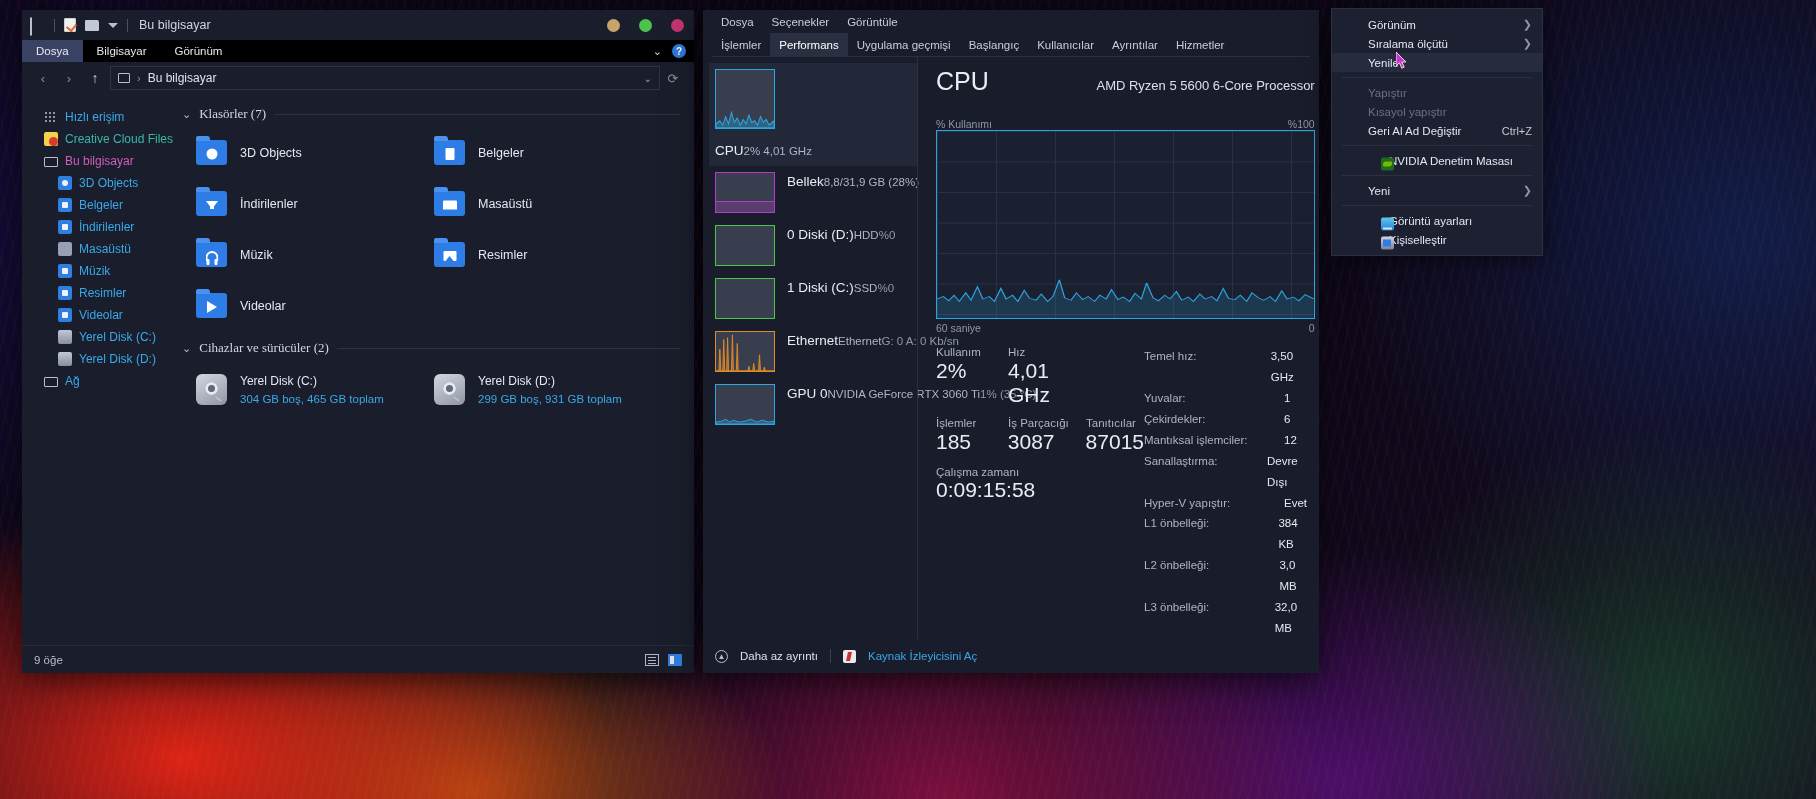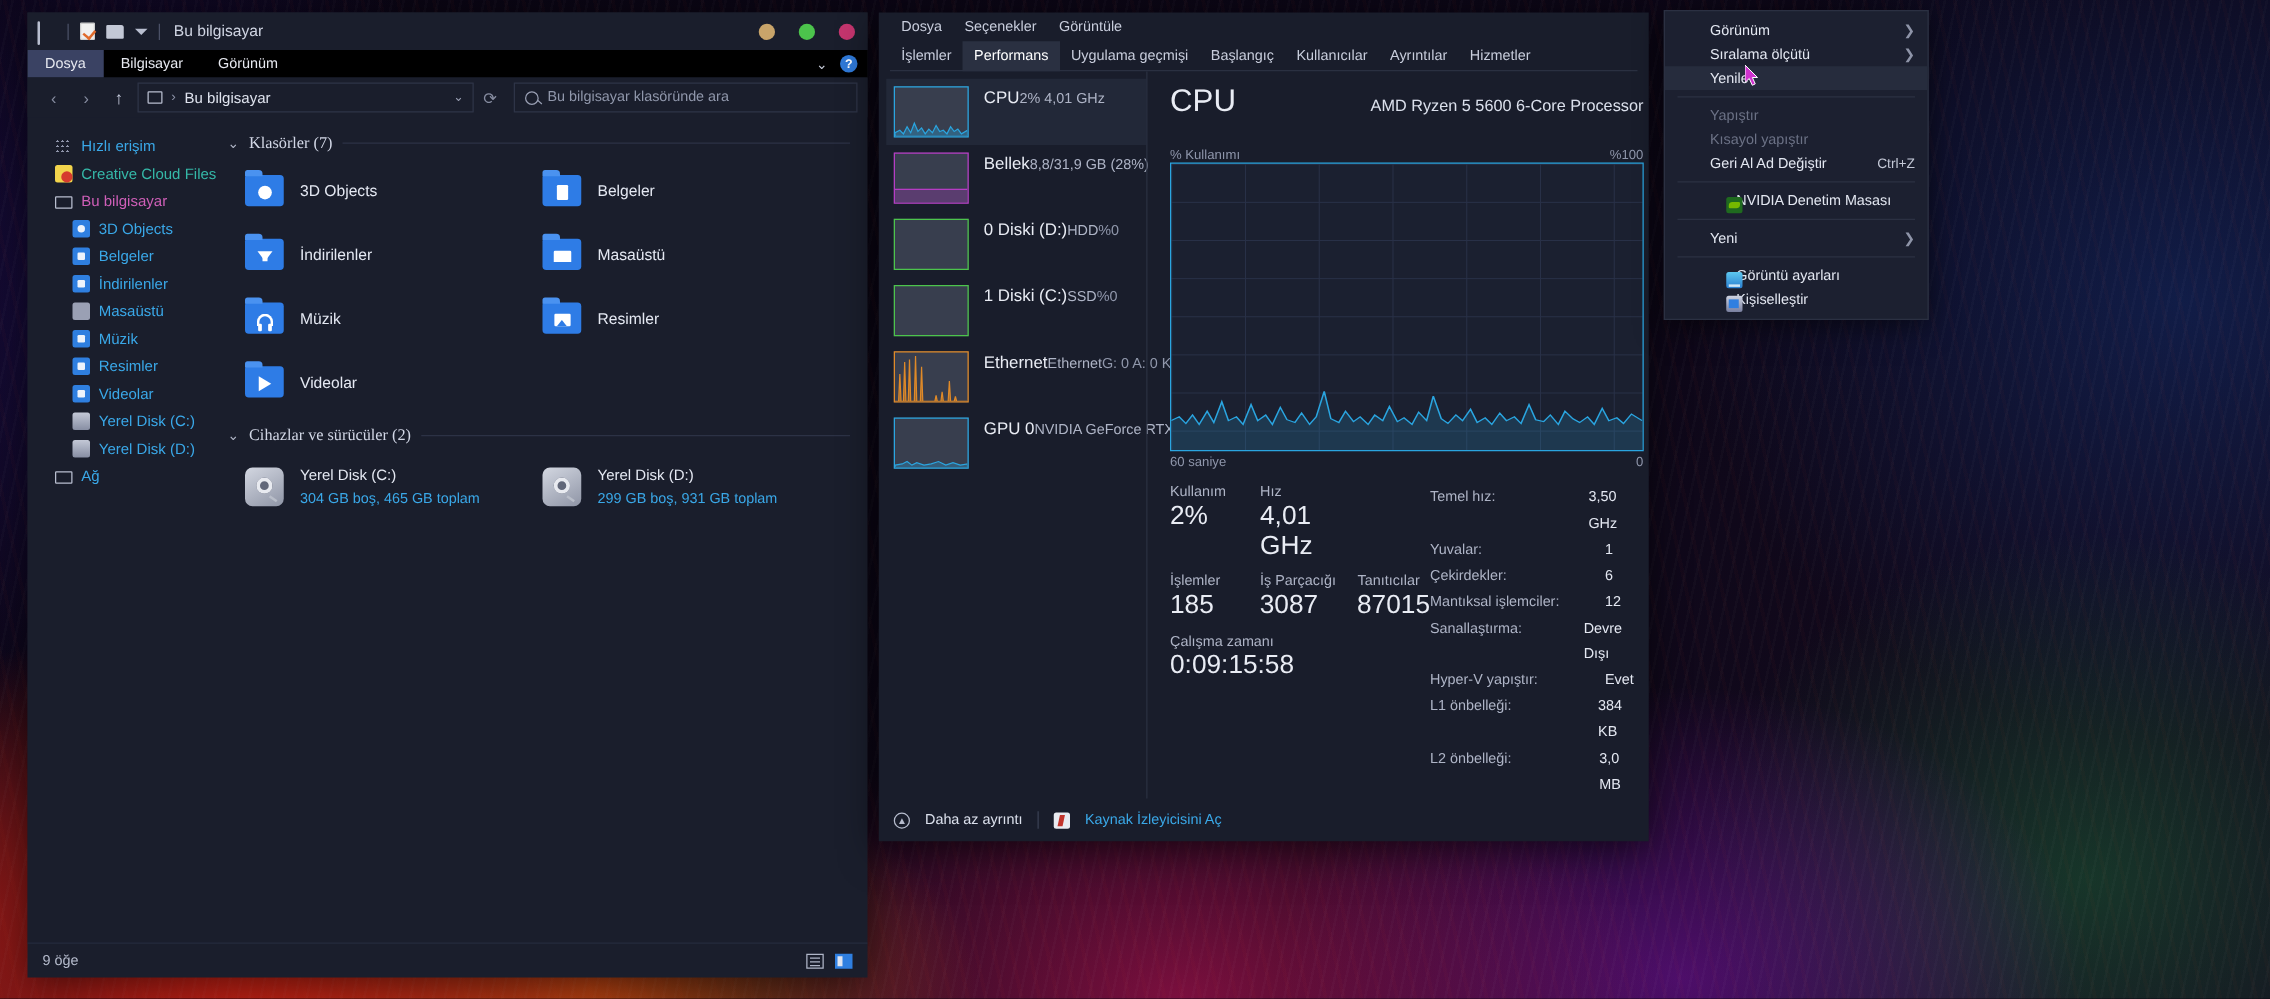--- a/index.html
+++ b/index.html
@@ -27,21 +27,21 @@
     background:
       repeating-linear-gradient(102deg, rgba(255,255,255,.018) 0 2px, transparent 2px 9px),
       repeating-linear-gradient(78deg, rgba(255,80,40,.025) 0 3px, transparent 3px 14px);
   }
 
   
   .win { position:absolute; background:#191d2b; }
 
   
   #explorer {
-    left:22px; top:10px; width:672px; height:772px;
+    left:22px; top:10px; width:672px; height:663px;
     background:#1a1e2c;
     display:flex; flex-direction:column;
     box-shadow:0 6px 30px rgba(0,0,0,.6);
   }
   #exp-titlebar {
     height:30px; display:flex; align-items:center; gap:9px;
     padding:0 8px; background:#1a1e2c; position:relative;
   }
   .qat-icon { width:15px; height:15px; display:inline-block; position:relative; }
   .mon-glyph { width:14px; height:11px; border:1.5px solid #b9bfd0; border-radius:1px; }
@@ -186,21 +186,21 @@
   #tm-menubar{height:23px;display:flex;align-items:center;gap:0;padding:0 9px;}
   #tm-menubar .mi{font-size:11.5px;color:#c8cddc;padding:0 9px;}
   #tm-tabs{height:24px;display:flex;align-items:stretch;padding:0 9px;gap:0;position:relative;}
   #tm-tabs .tab{font-size:11.5px;color:#c8cddc;display:flex;align-items:center;padding:0 9px;}
   #tm-tabs .tab.active{background:#2a3041;color:#fff;}
   #tm-tabs:after{content:"";position:absolute;left:9px;right:9px;bottom:0;height:1px;background:#2a3041;}
 
   #tm-body{flex:1;display:flex;overflow:hidden;}
   #tm-list{width:214px;padding:6px 0 0 6px;}
   .rsrc{display:flex;gap:12px;padding:6px 8px 6px 6px;align-items:flex-start;}
-  .rsrc.active{background:#222838;}
+  .rsrc.active{background:#222838;flex-direction:column;}
   .thumb{width:60px;height:41px;flex:0 0 60px;background:#383e4e;position:relative;overflow:hidden;}
   .thumb.cpu{border:1.5px solid #2aa5e0;}
   .thumb.mem{border:1.5px solid #b53cc4;}
   .thumb.disk{border:1.5px solid #4cc44c;}
   .thumb.net{border:1.5px solid #e08a28;}
   .thumb.gpu{border:1.5px solid #2aa5e0;}
   .thumb svg{position:absolute;left:0;bottom:0;width:100%;height:100%;}
   .thumb .memfill{position:absolute;left:0;right:0;bottom:0;height:28%;background:rgba(181,60,196,.28);border-top:1.3px solid #b53cc4;}
   .rtxt{min-width:0;}
   .rtitle{font-size:13.5px;color:#e9ecf4;line-height:1.25;white-space:nowrap;}
@@ -297,24 +297,20 @@
     <span class="nav-btn">‹</span>
     <span class="nav-btn">›</span>
     <span class="nav-btn up">↑</span>
     <div id="addr-box">
       <span class="mon2"></span>
       <span class="addr-sep">›</span>
       <span id="addr-text">Bu bilgisayar</span>
       <span class="chev">⌄</span>
     </div>
     <span class="nav-btn">⟳</span>
-    <div id="exp-search">
-      <span class="mag"></span>
-      <span>Bu bilgisayar klasöründe ara</span>
-    </div>
   </div>
 
   <div id="exp-body">
     <div id="exp-nav">
         <div class="nav-item">
           <span class="ico ico-dots"></span>
           <span class="lbl">Hızlı erişim</span>
         </div>
         <div class="nav-item">
           <span class="ico ico-cc"></span>
@@ -574,20 +570,24 @@
               <span class="sr-v">Evet</span>
             </div>
             <div class="sr-row">
               <span class="sr-k">L1 önbelleği:</span>
               <span class="sr-v">384 KB</span>
             </div>
             <div class="sr-row">
               <span class="sr-k">L2 önbelleği:</span>
               <span class="sr-v">3,0 MB</span>
             </div>
+            <div class="sr-row">
+              <span class="sr-k">L3 önbelleği:</span>
+              <span class="sr-v">32,0 MB</span>
+            </div>
           </div>
       </div>
     </div>
   </div>
 
   <div id="tm-status">
     <span class="chev-up">▲</span>
     <span class="less">Daha az ayrıntı</span>
     <span class="vsep"></span>
     <span class="rm-ico"></span>

